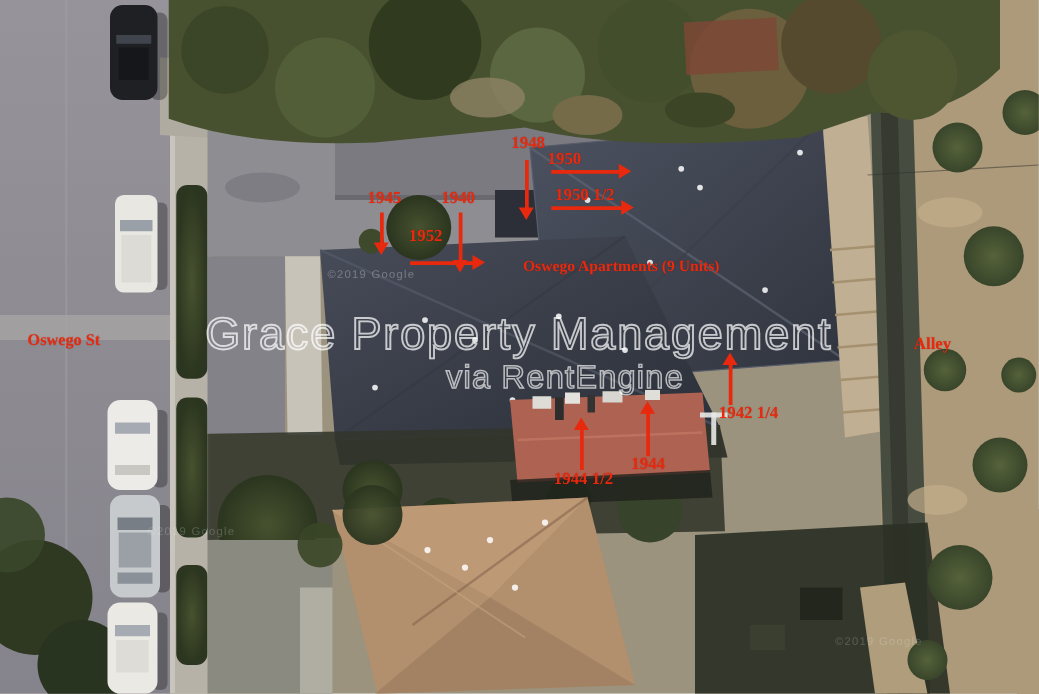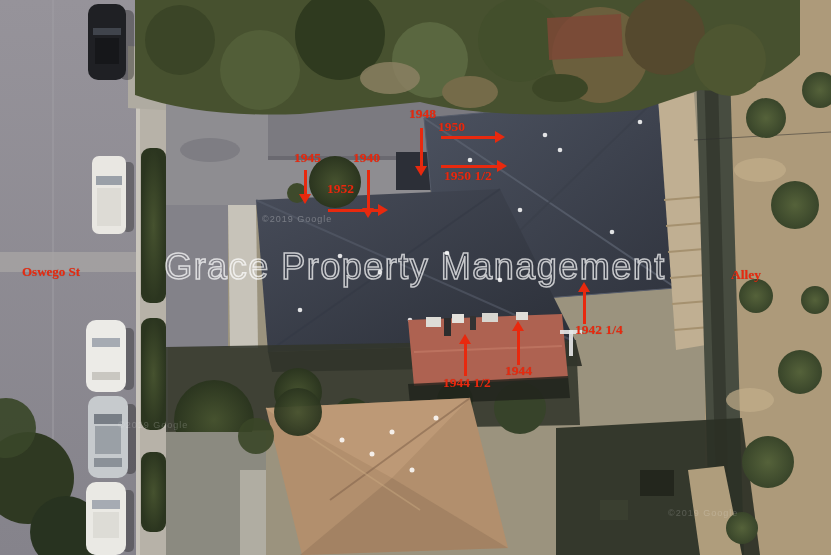--- a/index.html
+++ b/index.html
@@ -274,28 +274,30 @@
     </g>
   </svg>
 
   <div class="overlay">
 
     <span class="attribution" style="left:262px;top:214px;">©2019 Google</span>
     <span class="attribution" style="left:118px;top:420px;color:rgba(255,255,255,.2);">©2019 Google</span>
     <span class="attribution" style="left:668px;top:508px;color:rgba(255,255,255,.18);">©2019 Google</span>
 
     <div class="wm line1" style="left:415px;top:246px;">Grace Property Management</div>
+    <div class="wm line2" style="left:452px;top:286px;">via RentEngine</div>
 
 
     <div class="area-label" style="left:22px;top:264px;">Oswego St</div>
     <div class="area-label" style="left:731px;top:267px;font-size:13.5px;">Alley</div>
+    <div class="building-label" style="left:497px;top:206px;">Oswego Apartments (9 Units)</div>
 
     <div class="unit-label" style="left:409px;top:106px;">1948</div>
     <div class="unit-label" style="left:438px;top:119px;">1950</div>
-    <div class="unit-label" style="left:444px;top:148px;margin-top:20px;">1950 1/2</div>
+    <div class="unit-label" style="left:444px;top:148px;">1950 1/2</div>
     <div class="unit-label" style="left:294px;top:150px;">1945</div>
     <div class="unit-label" style="left:353px;top:150px;">1940</div>
     <div class="unit-label" style="left:327px;top:181px;">1952</div>
     <div class="unit-label" style="left:575px;top:322px;">1942 1/4</div>
     <div class="unit-label" style="left:505px;top:363px;">1944</div>
     <div class="unit-label" style="left:443px;top:375px;">1944 1/2</div>
 
     <div class="arrow down" style="left:415px;top:128px;height:48px;"></div>
     <div class="arrow right" style="left:441px;top:131px;width:64px;"></div>
     <div class="arrow right" style="left:441px;top:160px;width:66px;"></div>

